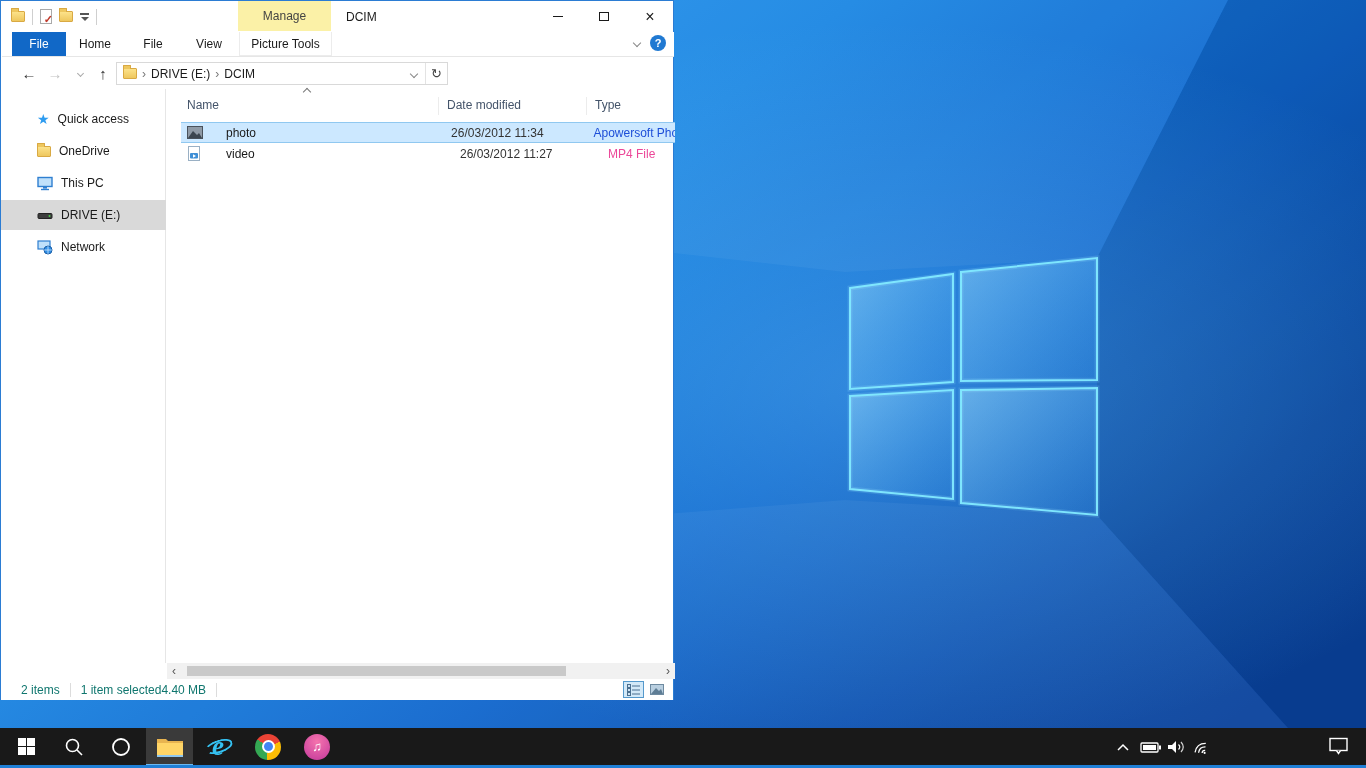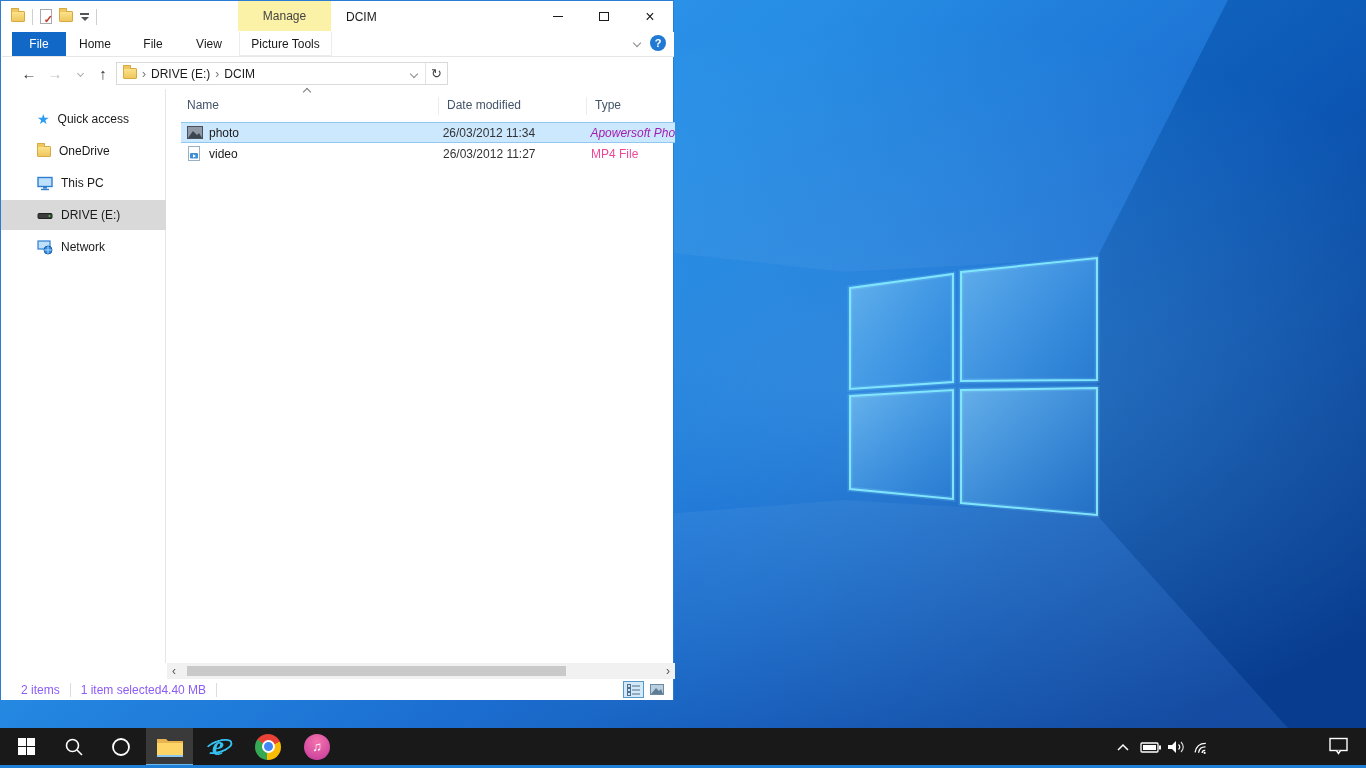--- a/index.html
+++ b/index.html
@@ -88,35 +88,35 @@
   .col-date { left:280px; }
   .col-type { left:428px; }
   .col-sep { position:absolute; top:8px; width:1px; height:18px; background:#ececec; }
   .sort-caret { position:absolute; left:137px; top:0px; width:6px; height:6px; border-left:1.6px solid #777;
                 border-top:1.6px solid #777; transform:rotate(45deg); }
   .filerow { position:absolute; left:14px; width:494px; height:21px; display:flex; align-items:center; }
   .filerow.sel { background:#cce8ff; border-top:1px solid #90c8f0; border-bottom:1px solid #90c8f0; }
   .row-photo { top:33px; }
   .row-video { top:54px; }
   .f-icon { margin-left:6px; width:16px; flex:0 0 16px; }
-  .f-name { margin-left:6px; width:234px; }
+  .f-name { margin-left:23px; width:234px; }
   .f-date { width:148px; color:#333; }
   .f-type { color:#ec4899; white-space:nowrap; overflow:hidden; }
-  .f-type.dim { color:#a21caf;font-style:italic; }
+  .f-type.dim { color:#1d4ed8; }
 
   
   .hscroll { position:absolute; left:166px; top:662px; width:508px; height:16px; background:#f1f1f1;
              display:flex; align-items:center; }
   .harrow { width:14px; text-align:center; color:#555; font-size:12px; line-height:16px; }
   .harrow.right { margin-left:auto; }
   .hthumb { position:absolute; left:20px; top:3px; width:379px; height:10px; background:#c9c9c9; }
 
   
   .statusbar { position:absolute; left:0; top:678px; width:672px; height:21px; background:#fff; display:flex; align-items:center; }
-  .statusbar .txt { color:#8b5cf6; }
+  .statusbar .txt { color:#0f766e; }
   .st-sep { width:1px; height:14px; background:#dcdcdc; margin:0 10px; }
   .viewbtns { position:absolute; right:6px; top:2px; display:flex; gap:2px; }
   .viewbtn { width:21px; height:17px; display:flex; align-items:center; justify-content:center; border:1px solid transparent; }
   .viewbtn.active { background:#d3e9f8; border-color:#5599cc; }
 
   
   .taskbar { position:absolute; left:0; top:728px; width:1366px; height:40px; background:#191919; }
   .taskbar::after { content:""; position:absolute; left:0; bottom:0; width:100%; height:3px; background:#1f7fd6; }
   .tb-icon { position:absolute; top:0; width:44px; height:37px; display:flex; align-items:center; justify-content:center; }
   .tb-start { left:4px; }

